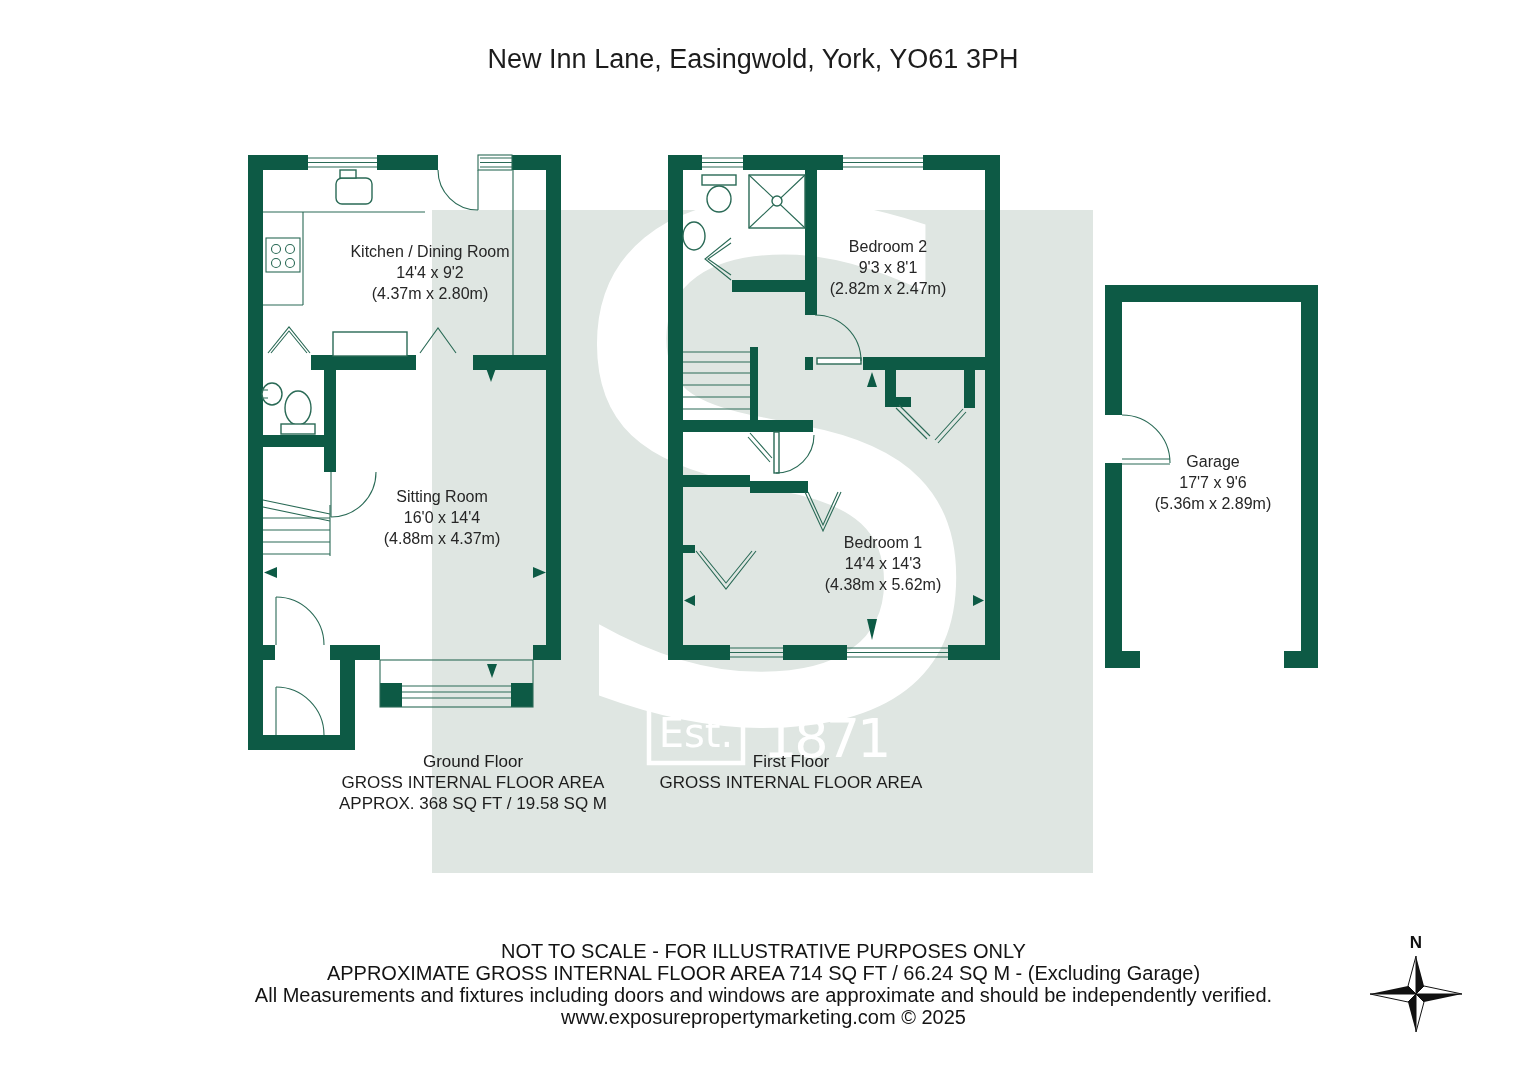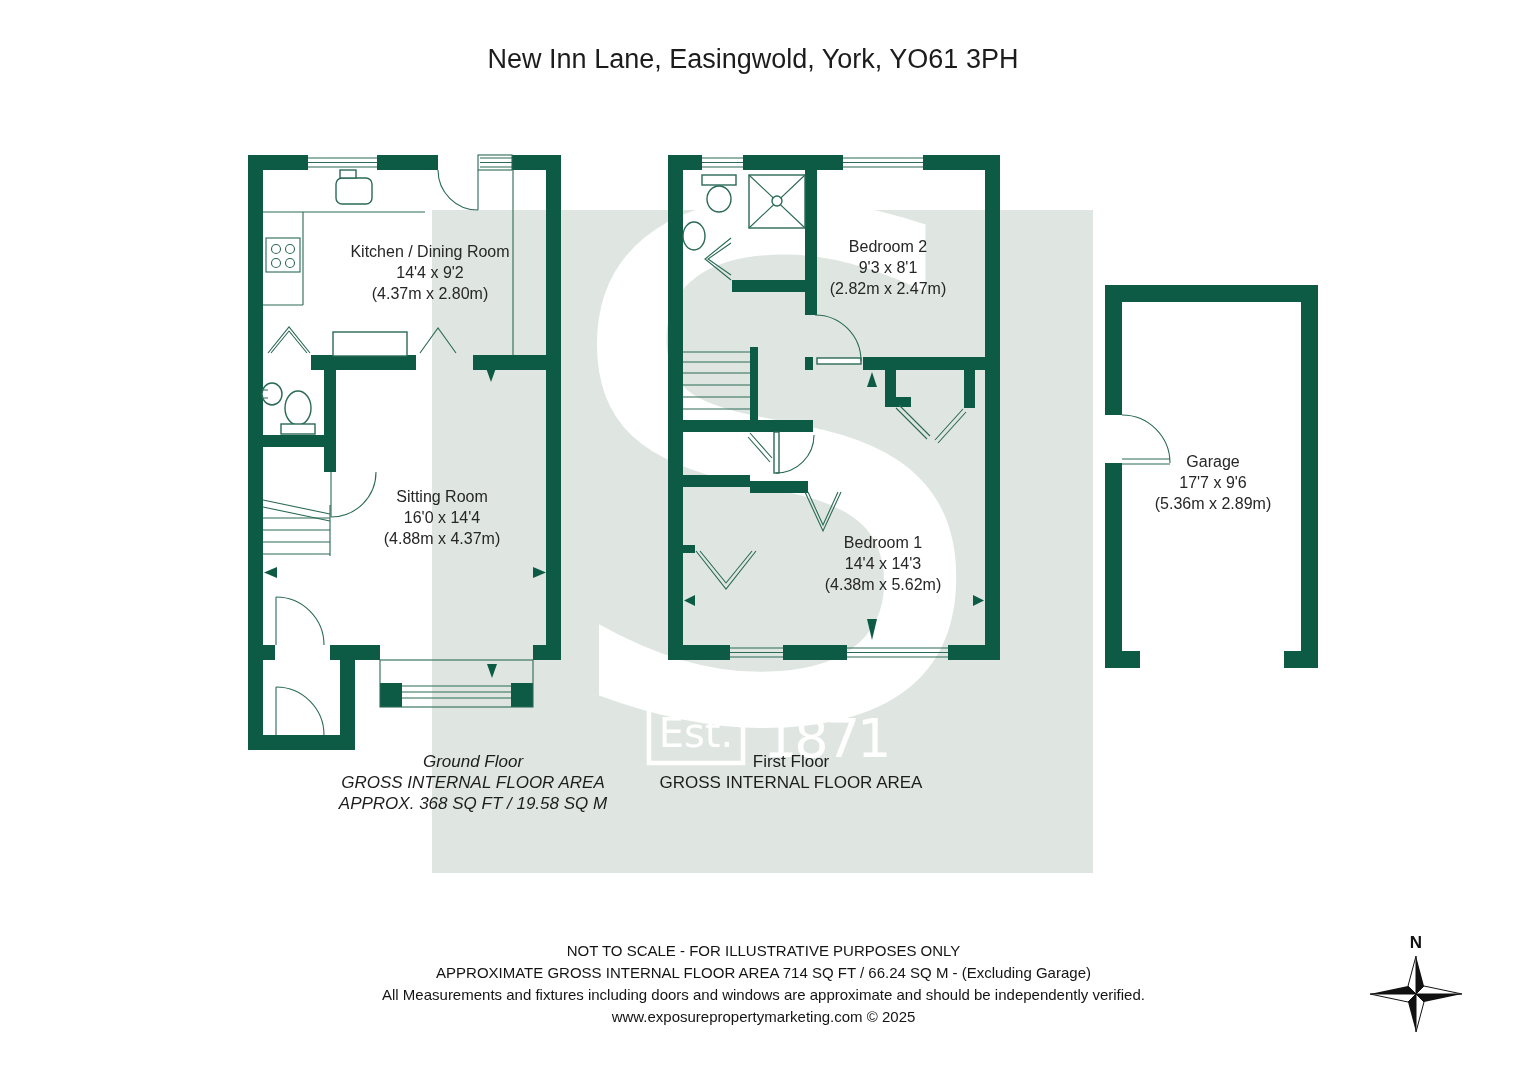--- a/index.html
+++ b/index.html
@@ -17,21 +17,21 @@
   .fixture{fill:#ffffff;stroke:var(--line);stroke-width:1.4;}
   .arrow{fill:var(--wall);}
   .wm{fill:#ffffff;}
   .page-title{position:absolute;left:0;top:44px;width:1506px;text-align:center;
               font-size:27px;color:#1c1c1c;}
   .room-label{position:absolute;width:200px;text-align:center;font-size:16px;
               line-height:21px;color:var(--text);}
   .floor-label{position:absolute;width:330px;text-align:center;font-size:17px;
                line-height:21px;color:#1d1d1d;}
   .footer{position:absolute;left:0;top:940px;width:1527px;text-align:center;
-          font-size:15px;line-height:22px;color:#141414;}
+          font-size:20px;line-height:22px;color:#141414;}
   .nlabel{font-size:17px;font-weight:bold;fill:#111;}
 </style>
 </head>
 <body>
 
 <div class="page-title">New Inn Lane, Easingwold, York, YO61 3PH</div>
 
 <svg class="layer" width="1527" height="1080" viewBox="0 0 1527 1080">
 
   <g>
@@ -230,21 +230,21 @@
   <div>Bedroom 1</div>
   <div>14'4 x 14'3</div>
   <div>(4.38m x 5.62m)</div>
 </div>
 <div class="room-label" style="left:1113px;top:451px;">
   <div>Garage</div>
   <div>17'7 x 9'6</div>
   <div>(5.36m x 2.89m)</div>
 </div>
 
-<div class="floor-label" style="left:308px;top:751px;font-style:italic;">
+<div class="floor-label" style="left:308px;top:751px;">
   <div>Ground Floor</div>
   <div>GROSS INTERNAL FLOOR AREA</div>
   <div>APPROX. 368 SQ FT / 19.58 SQ M</div>
 </div>
 <div class="floor-label" style="left:626px;top:751px;text-align:center;">
   <div>First Floor</div>
   <div>GROSS INTERNAL FLOOR AREA</div>
 </div>
 
 <div class="footer">

